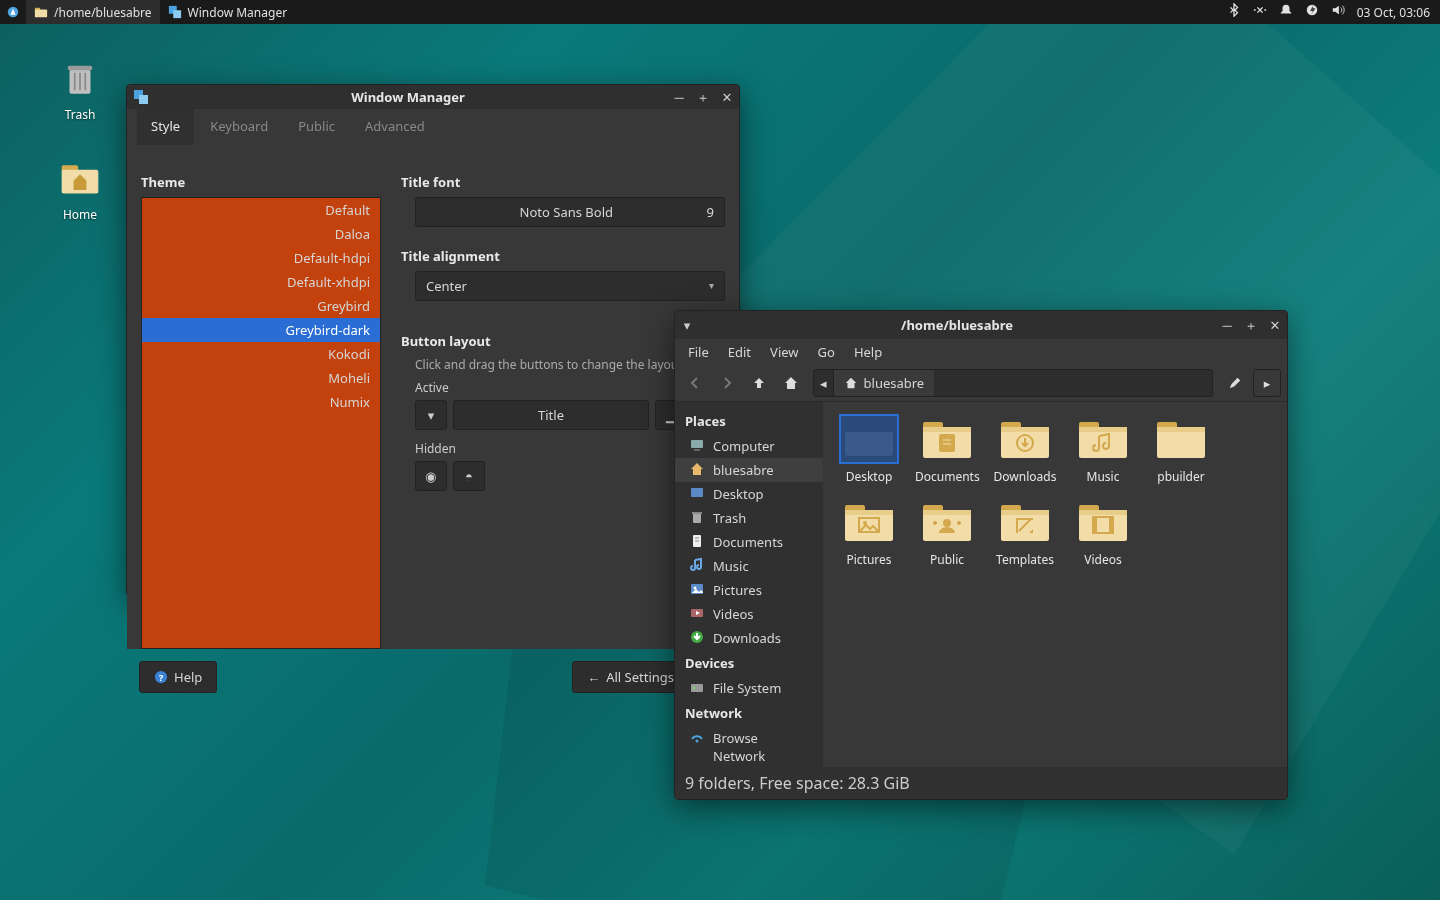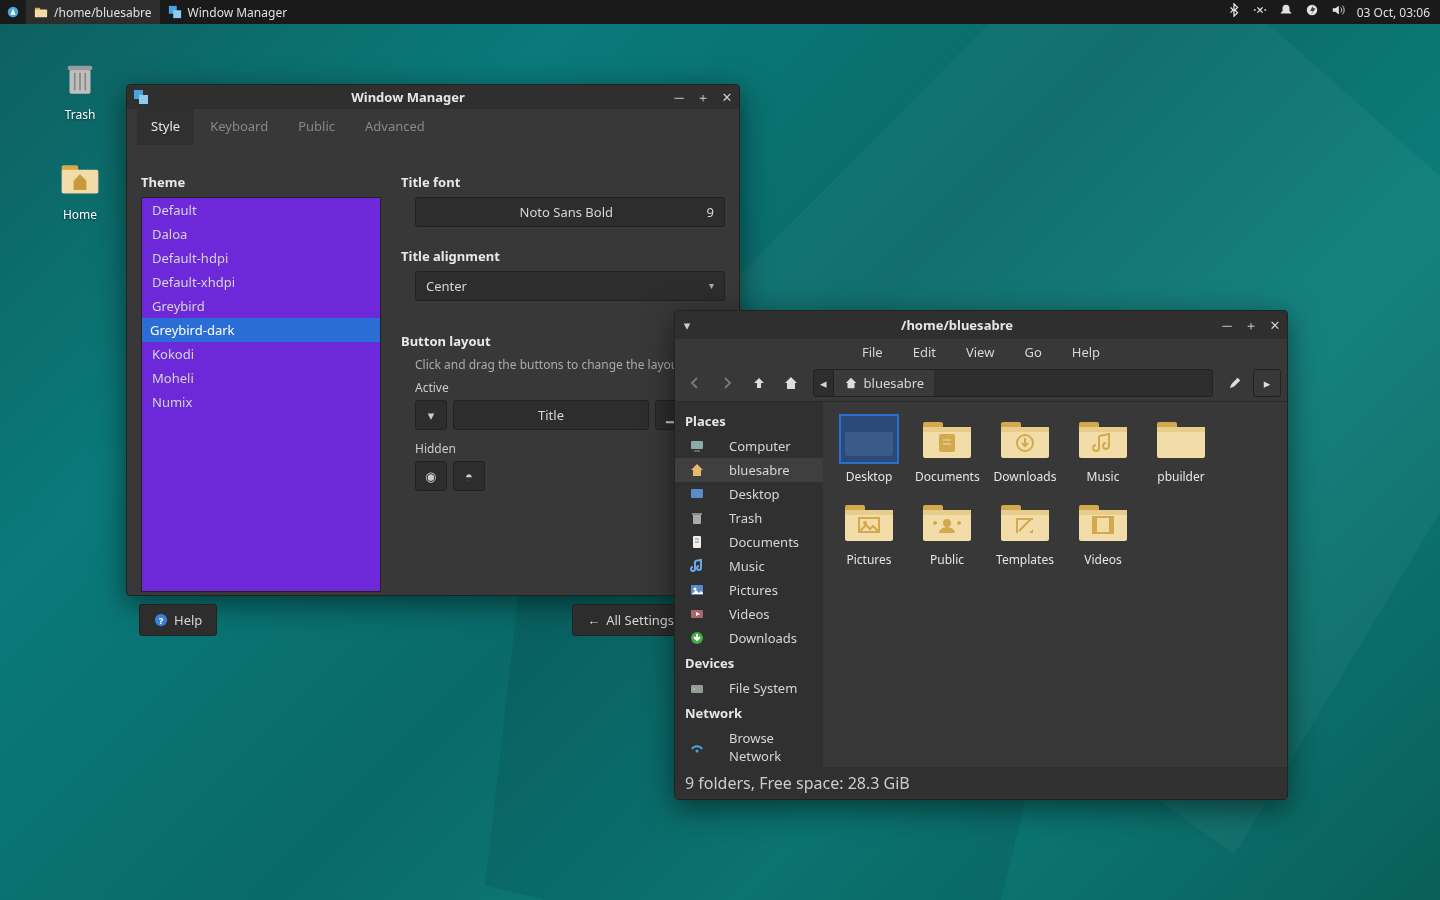--- a/index.html
+++ b/index.html
@@ -41,49 +41,49 @@
 
 
 #wm { left: 126px; top: 84px; width: 614px; height: 512px; }
 .tabs { display:flex; padding: 0 10px; gap: 2px; background:#383838;}
 .tab { padding: 8px 14px; color:#888; cursor:pointer; font-size:13px;}
 .tab.active { background:#303030; color:#e6e6e6; border-bottom:2px solid #303030;}
 .wm-body { flex:1; display:flex; padding: 8px 14px 0 14px; gap: 20px; background:#383838;}
 .wm-left { width: 240px; }
 .wm-right { flex:1; }
 .section-label { font-weight: bold; color:#e8e8e8; margin-bottom:6px; display:block;margin-top:20px;}
-.theme-list { background:#6d28d9; border:1px solid #222; height: 395px; overflow:auto;}
+.theme-list { background:#c2410c; border:1px solid #222; height: 452px; overflow:auto;text-align:right;}
 .theme-item { padding: 3px 10px; cursor:pointer;}
 .theme-item.selected { background:#2a6dd4; color:#fff;padding-left:8px;}
 .field { background:#2d2d2d; border:1px solid #222; border-radius:3px; padding:5px 10px; display:flex; align-items:center; cursor:pointer;}
 .field .centered { flex:1; text-align:center;}
 .dropdown { position:relative; }
 .dropdown::after { content:"▾"; position:absolute; right:10px; top:6px; color:#aaa; font-size:10px;}
 .hint { color:#aaa; font-size:12px; margin:4px 0 6px;}
 .btn-row { display:flex; gap:6px; }
 .sq-btn { width:32px; height:30px; background:#2d2d2d; border:1px solid #222; border-radius:3px; display:flex;align-items:center;justify-content:center; cursor:pointer; color:#ccc;}
 .title-btn { flex:1; background:#2d2d2d; border:1px solid #222; border-radius:3px; display:flex;align-items:center;justify-content:center;}
 .wm-footer { display:flex; padding:12px; gap:8px;}
 .pill-btn { background:#2d2d2d; border:1px solid #222; border-radius:3px; padding:6px 14px; display:flex; align-items:center; gap:6px; cursor:pointer;}
 .wm-footer .spacer{flex:1;}
 
 
 #fm { left: 674px; top: 310px; width: 614px; height: 490px; }
-.menubar { display:flex; gap:30px; padding: 4px 13px; background:#383838;justify-content:center;}
+.menubar { display:flex; gap:19px; padding: 4px 13px; background:#383838;}
 .menubar span { cursor:pointer;}
 .toolbar { display:flex; align-items:center; gap:4px; padding:4px 6px; background:#383838; border-bottom:1px solid #2a2a2a;}
 .tb-btn { width:28px;height:28px;display:flex;align-items:center;justify-content:center;cursor:pointer;color:#ddd;border-radius:3px;}
 .tb-btn.disabled{color:#666;}
 .pathbar { flex:1; display:flex; align-items:center; background:#2d2d2d; border:1px solid #222; border-radius:3px; height:28px; margin:0 4px;}
 .path-seg { padding:0 10px; display:flex;align-items:center;gap:6px;height:100%;cursor:pointer;}
 .path-seg.sel { background:#3a3a3a;}
 .fm-body { flex:1; display:flex; background:#383838; overflow:hidden;}
 .sidebar { width:148px; background:#303030; overflow:auto; padding:6px 0;}
 .sb-header { font-weight:bold; padding:4px 10px; color:#e6e6e6;}
-.sb-item { padding:3px 10px 3px 14px; display:flex;align-items:center;gap:24px;cursor:pointer;}
+.sb-item { padding:3px 10px 3px 14px; display:flex;gap:8px;cursor:pointer;}
 .sb-item.selected { background:#3f3f3f;}
 .sb-item .ic{width:16px;height:16px;display:flex;align-items:center;justify-content:center;}
 .file-grid { flex:1; display:flex; flex-wrap:wrap; align-content:flex-start; gap:14px 14px; padding:14px; background:#383838;}
 .file-item { width:64px; text-align:center; cursor:pointer;}
 .file-item .fic{width:56px;height:46px;margin:0 auto 6px;}
 .file-item.selected .fic { outline:2px solid #2a6dd4; background:#2a4a7a;}
 .file-item .lbl{font-size:12px;color:#e6e6e6;}
 .statusbar { padding:5px 10px; background:#303030; color:#ccc; font-size:16px;}
 
 

